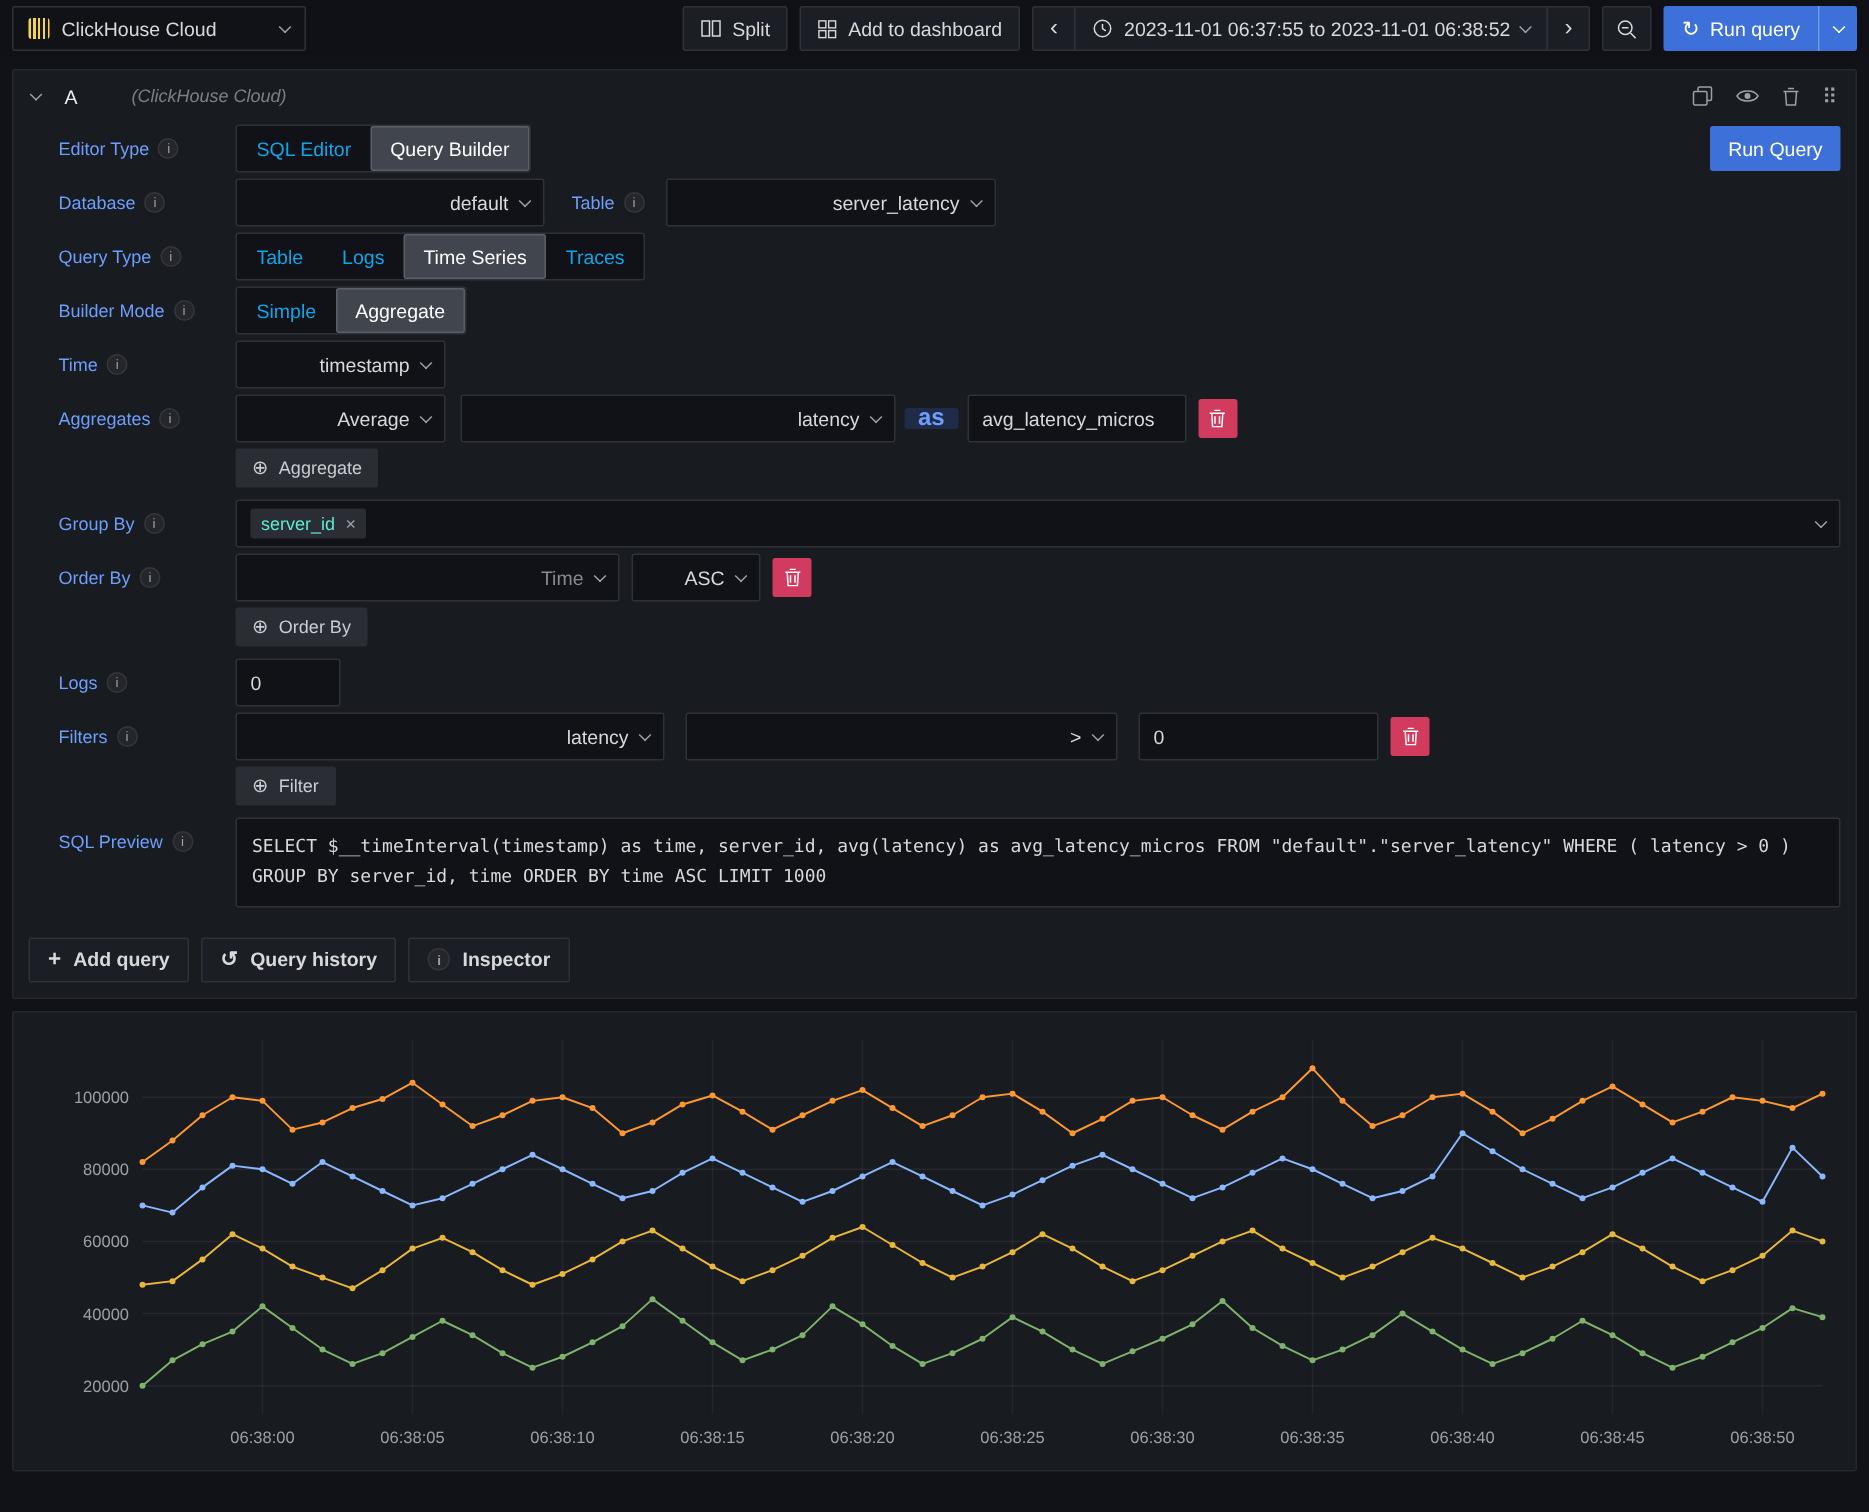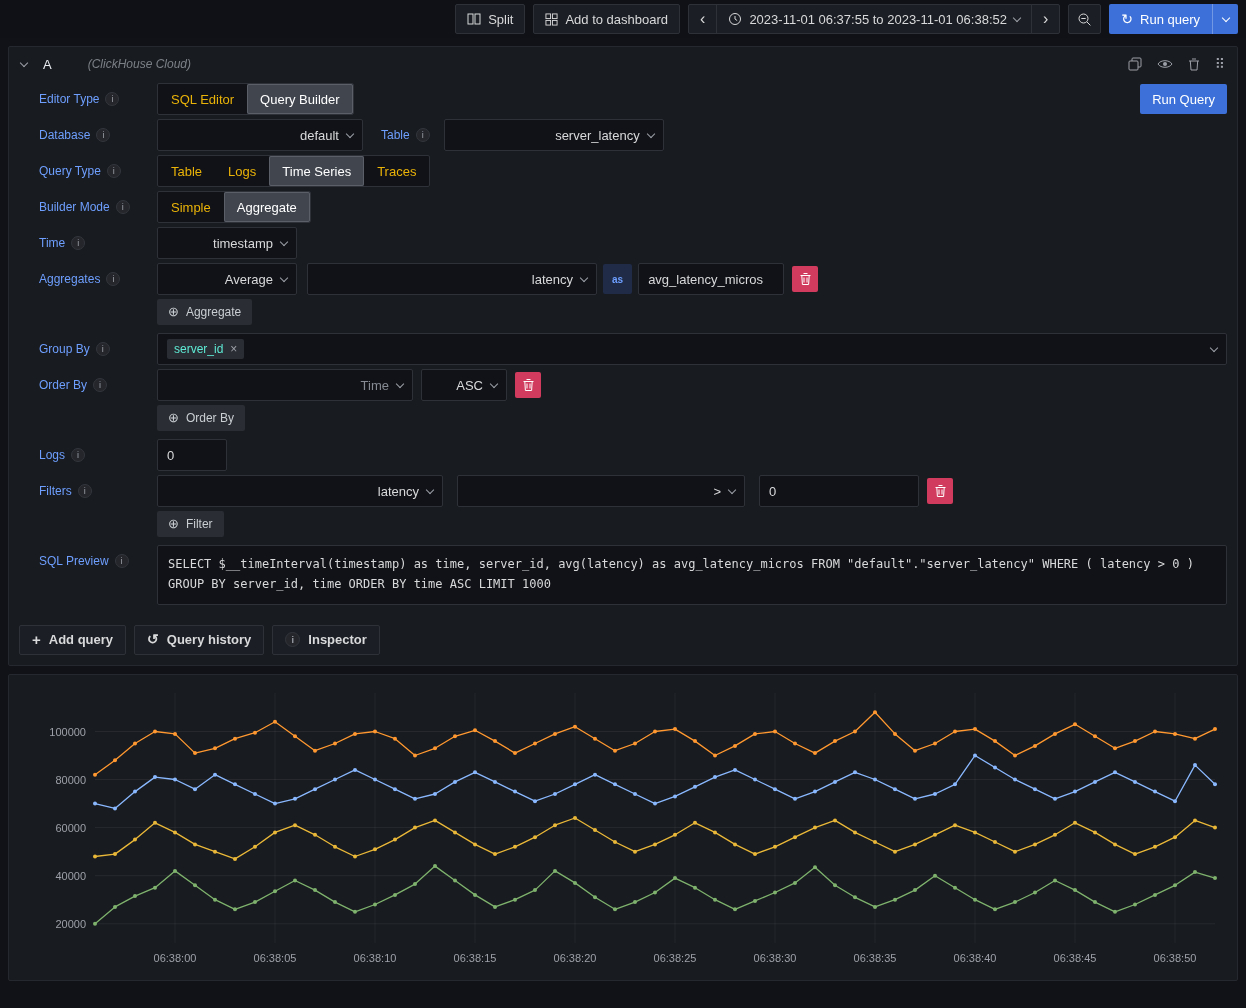--- a/index.html
+++ b/index.html
@@ -48,31 +48,31 @@
   .q-row { display:flex; align-items:center; margin-bottom:4px; }
   .q-label { width:118px; min-width:118px; display:flex; align-items:center; gap:6px;
     color:#6e9fff; font-size:12px; font-weight:500; }
   .q-label.inline { width:auto; min-width:0; margin:0 14px 0 18px; }
   .info-i { width:14px; height:14px; border-radius:50%; background:#24262c; border:1px solid #33363c;
     color:#9da0a8; font-size:9px; display:flex; align-items:center; justify-content:center; flex:none; }
   .info-i::before { content:"i"; }
   .sub-row { margin-left:118px; margin-bottom:8px; }
 
   .seg { display:inline-flex; background:#111217; border:1px solid #2e3238; border-radius:2px; height:32px; align-items:stretch; }
-  .seg-item { display:flex; align-items:center; padding:0 13px; color:#eab308; font-weight:500; }
+  .seg-item { display:flex; align-items:center; padding:0 13px; color:#0ea5e9; font-weight:500; }
   .seg-item.sel { background:#41464e; color:#fff; border-radius:2px; box-shadow:inset 0 0 0 1px #5a5f68; }
 
   .sel-box { display:flex; align-items:center; height:32px; background:#111217; border:1px solid #2e3238;
     border-radius:2px; padding:0 9px; gap:8px; cursor:pointer;text-align:right; }
   .sel-box .val { flex:1; white-space:nowrap; overflow:hidden; }
   .placeholder { color:#868b93; }
   .text-input { height:32px; background:#111217; border:1px solid #2e3238; border-radius:2px;
     padding:0 9px; color:#d8d9da; font:inherit; }
-  .as-chip { height:30px; padding:0 9px; background:#1f2b47; color:#6e9fff; border-radius:2px;
-    font-size:10px; font-weight:600; display:flex; align-items:center; margin:0 6px; }
+  .as-chip { height:14px; padding:0 9px; background:#1f2b47; color:#6e9fff; border-radius:2px;
+    font-size:16px; font-weight:600; display:flex; align-items:center; margin:0 6px; }
   .btn-danger { width:26px; height:26px; background:#d13c5e; border-radius:2px;
     display:flex; align-items:center; justify-content:center; margin-left:8px; flex:none; }
   .btn-sub { display:inline-flex; align-items:center; gap:7px; height:26px; padding:0 11px;
     background:#2a2d33; border-radius:2px; color:#c9ced3; font-size:12px; font-weight:500; }
   .plus-circle::before { content:"⊕"; font-size:13px; line-height:1; }
   .plus-icon::before { content:"+"; font-size:15px; line-height:1; }
   .history-icon::before { content:"↺"; font-size:14px; line-height:1; }
   .x-icon::before { content:"×"; color:#9da0a8; }
   .tag { display:inline-flex; align-items:center; gap:7px; background:#2a2d33; border-radius:2px;
     padding:3px 7px; font-size:12px; color:#5eead4; }
@@ -88,20 +88,25 @@
   .modes { margin-left:auto; display:flex; align-items:center; gap:4px; font-size:12px; color:#9da0a8; }
   .mode-item { padding:3px 8px; white-space:nowrap; }
   .mode-item.sel { background:#2d3139; box-shadow:inset 0 0 0 1px #5a5f68; border-radius:2px; color:#fff; }
   .chart-wrap { padding:4px 8px 0; }
   svg text { font-family:"Liberation Sans", sans-serif; }
 </style>
 </head>
 <body>
 
 <div class="topbar">
+  <div class="ds-picker">
+    <span class="ch-logo"></span>
+    <span class="ds-name">ClickHouse Cloud</span>
+    <span class="chev"></span>
+  </div>
   <div class="tb-right">
     <button class="tb-btn">
       <span class="icon-btn">
         <svg width="14" height="12" viewBox="0 0 14 12">
             <rect x="1" y="1" width="5" height="10" fill="none" stroke="#d8d9da"></rect>
             <rect x="8" y="1" width="5" height="10" fill="none" stroke="#d8d9da"></rect>
           </svg>
       </span>
       <span>Split</span>
     </button>

